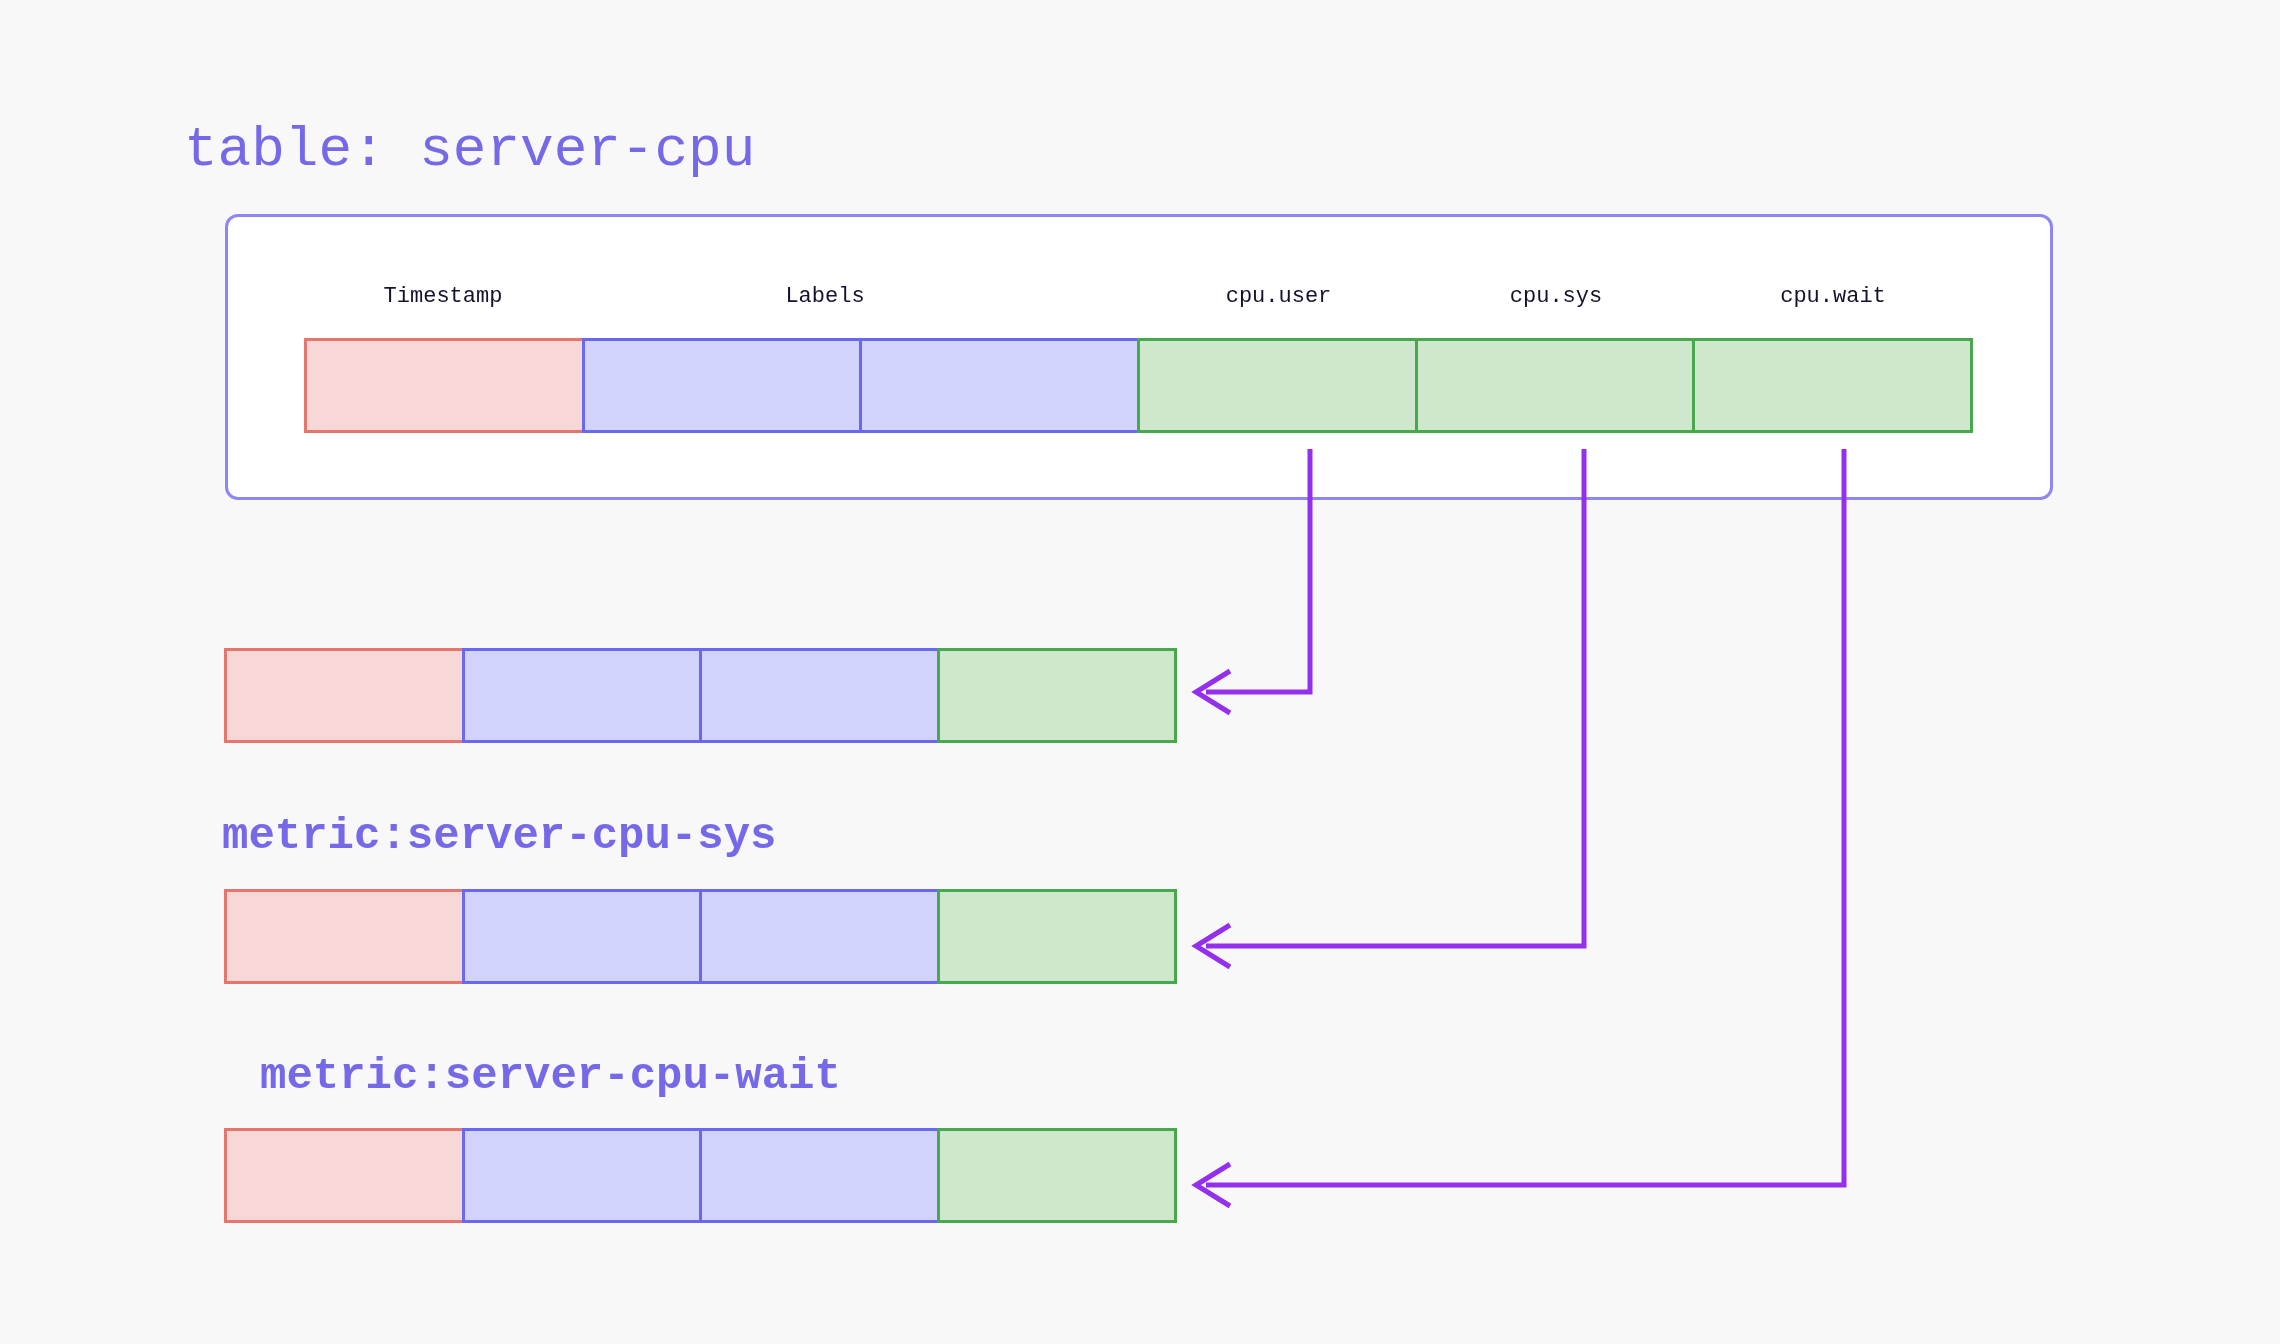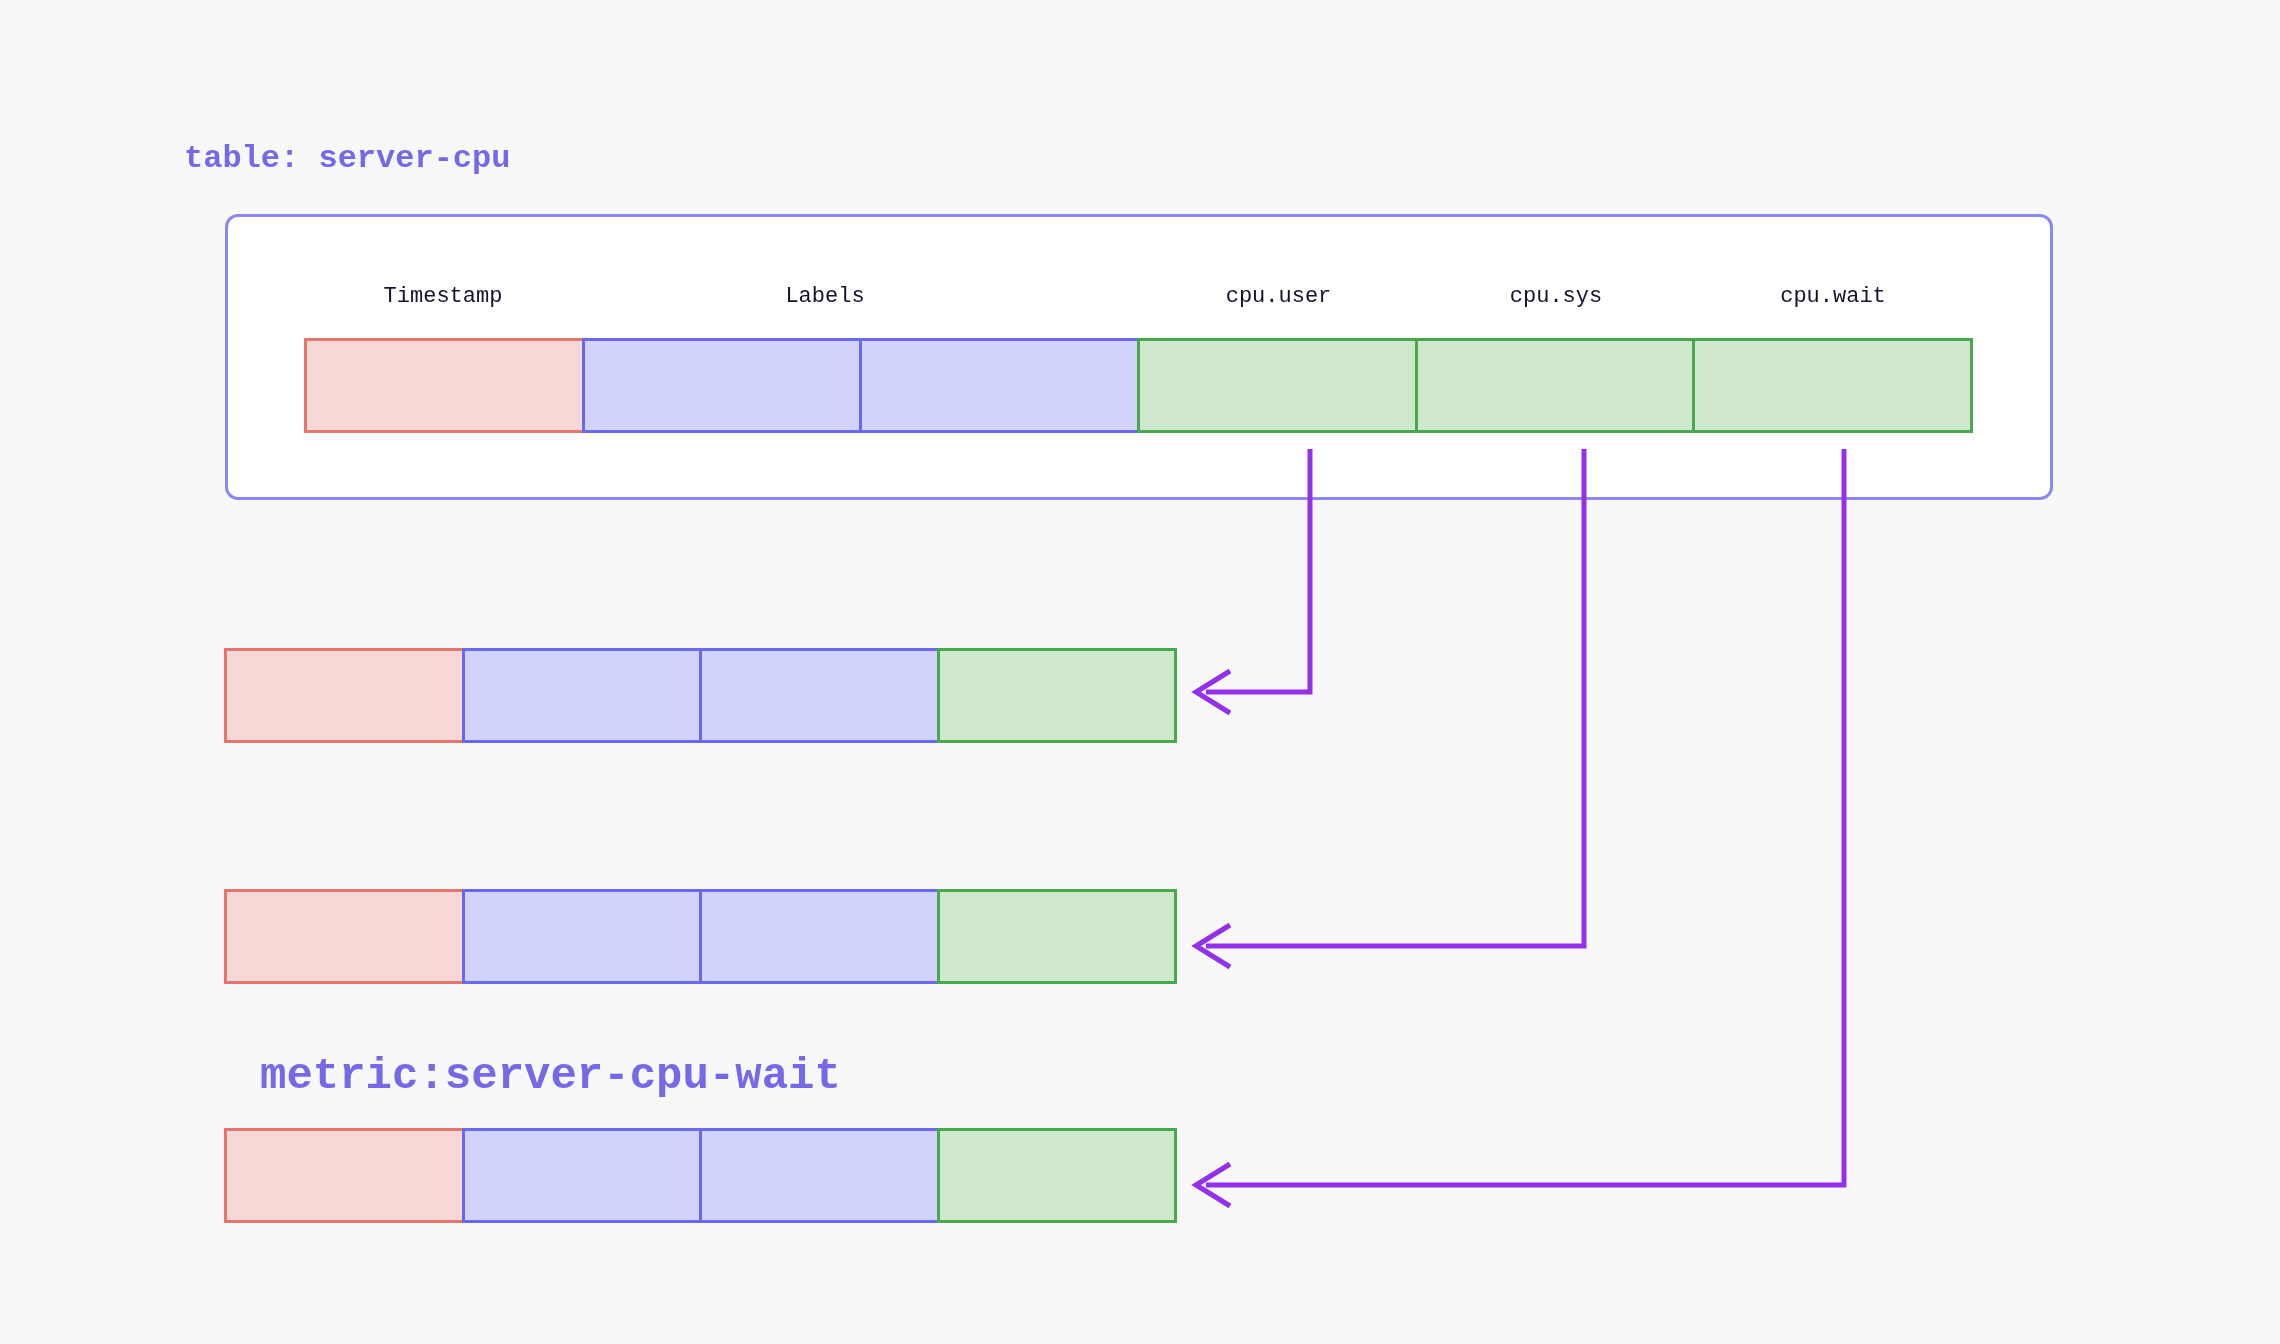--- a/index.html
+++ b/index.html
@@ -21,24 +21,24 @@
     position: relative;
     width: 2280px;
     height: 1344px;
     background: var(--page-bg);
     font-family: "Liberation Mono", "DejaVu Sans Mono", monospace;
     overflow: hidden;
   }
   .diagram-title {
     position: absolute;
     left: 184px;
-    top: 136px;
-    font-size: 32px;
+    top: 127px;
+    font-size: 56px;
     line-height: 46px;
-    font-weight: 700;
+    font-weight: 400;
     color: var(--heading-text);
     white-space: pre;
   }
   .table-box {
     position: absolute;
     left: 225px;
     top: 214px;
     width: 1828px;
     height: 286px;
     box-sizing: border-box;
@@ -131,20 +131,21 @@
       <div class="cell cell-value"></div>
     </div>
 
   <div class="row metric-row mrow-1">
       <div class="cell cell-timestamp"></div>
       <div class="cell cell-label"></div>
       <div class="cell cell-label"></div>
       <div class="cell cell-value"></div>
     </div>
 
+  <div class="metric-title mtitle-2">metric:server-cpu-sys</div>
   <div class="row metric-row mrow-2">
       <div class="cell cell-timestamp"></div>
       <div class="cell cell-label"></div>
       <div class="cell cell-label"></div>
       <div class="cell cell-value"></div>
     </div>
 
   <div class="metric-title mtitle-3">metric:server-cpu-wait</div>
   <div class="row metric-row mrow-3">
       <div class="cell cell-timestamp"></div>

